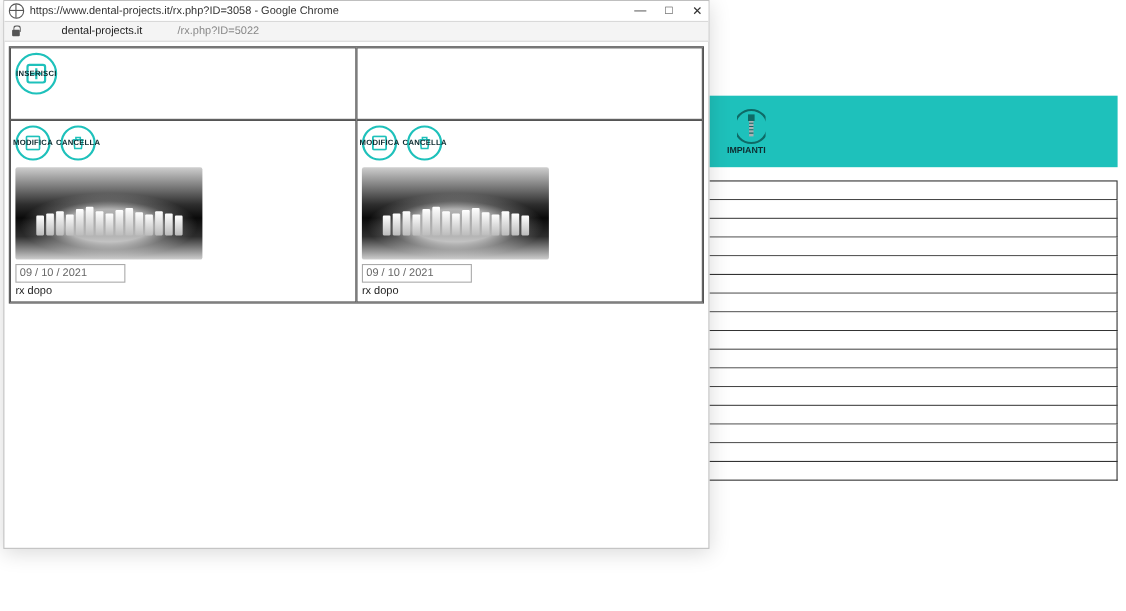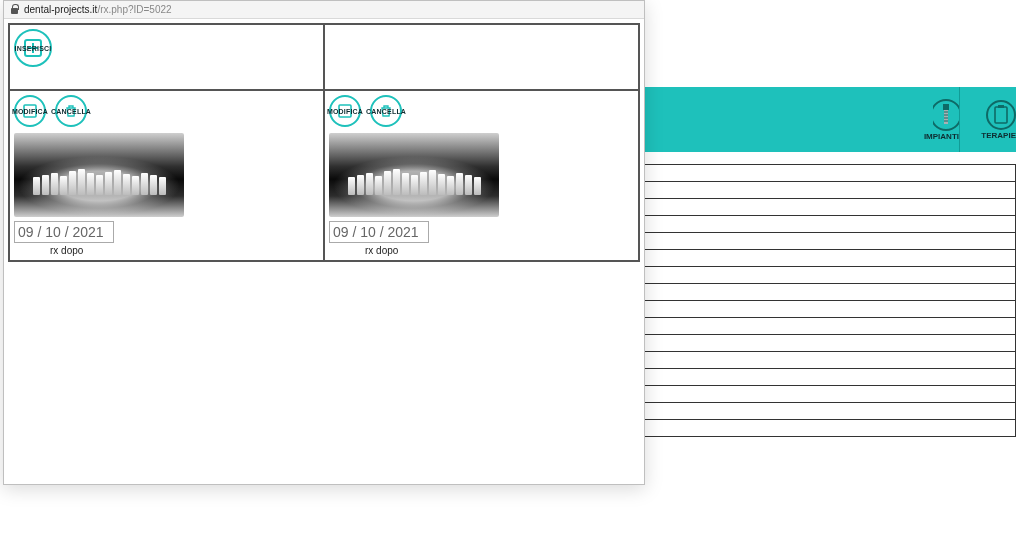--- a/index.html
+++ b/index.html
@@ -15,63 +15,55 @@
   .data-rows .row:first-child{border-top:1px solid #333;}
   
   .popup{position:absolute;left:3px;top:0;width:640px;border:1px solid #bfbfbf;background:#fff;box-shadow:0 4px 18px rgba(0,0,0,.15);}
   .titlebar{height:18px;background:#fff;display:flex;align-items:center;padding:0 4px;border-bottom:1px solid #d9d9d9;}
   .titlebar .globe{width:12px;height:12px;border:1px solid #555;border-radius:50%;margin-right:5px;position:relative;}
   .titlebar .globe:before{content:"";position:absolute;left:5px;top:0;width:1px;height:100%;background:#555;}
   .titlebar .globe:after{content:"";position:absolute;top:5px;left:0;width:100%;height:1px;background:#555;}
   .titlebar .title{flex:1;font-size:10px;color:#333;}
   .titlebar .winbtns{display:flex;gap:14px;align-items:center;}
   .titlebar .winbtn{width:12px;height:12px;display:flex;align-items:center;justify-content:center;font-size:11px;color:#333;cursor:default;}
-  .addrbar{height:17px;background:#f4f4f4;display:flex;align-items:center;padding:0 6px;border-bottom:1px solid #d9d9d9;font-size:10px;color:#444;}
+  .addrbar{height:17px;background:#f4f4f4;display:flex;align-items:center;padding:0 6px;border-bottom:1px solid #d9d9d9;font-size:10px;color:#444;gap:32px;}
   .addrbar .lock{width:9px;height:11px;margin-right:5px;position:relative;}
   .addrbar .lock:before{content:"";position:absolute;left:1px;top:4px;width:7px;height:6px;background:#555;border-radius:1px;}
   .addrbar .lock:after{content:"";position:absolute;left:2px;top:0;width:5px;height:5px;border:1px solid #555;border-bottom:none;border-radius:3px 3px 0 0;}
   .addrbar .host{color:#222;}
   .addrbar .path{color:#888;}
   .page{padding:4px 4px 6px 4px;}
   .grid{display:grid;grid-template-columns:1fr 1fr;border:1px solid #555;}
   .cell{border:1px solid #555;padding:4px;position:relative;min-height:56px;}
   .topcell{height:56px;}
   .iconbtn{display:inline-flex;align-items:center;justify-content:center;width:34px;height:34px;border:2px solid #1ec1bb;border-radius:50%;color:#1ec1bb;font-weight:bold;font-size:8px;position:relative;vertical-align:top;margin-right:6px;}
   .iconbtn.small{width:28px;height:28px;font-size:7px;}
   .iconbtn svg{pointer-events:none;}
   .iconbtn .overtext{position:absolute;font-weight:bold;font-size:7px;color:#0e2c30;letter-spacing:.2px;}
   .xray{position:relative;width:170px;height:84px;margin-top:6px;background:linear-gradient(#cfcfcf,#2f2f2f 40%,#0a0a0a 55%,#2d2d2d 75%,#cfcfcf);border-radius:2px;overflow:hidden;}
   .xray .arc{position:absolute;left:-10px;right:-10px;top:18px;height:70px;border-radius:100px/50px;background:radial-gradient(ellipse at center,rgba(255,255,255,.65) 0 30%,rgba(255,255,255,.2) 45%,transparent 60%);}
   .xray .teeth{position:absolute;left:10px;right:10px;top:36px;height:26px;display:flex;gap:2px;align-items:flex-end;justify-content:center;}
   .xray .teeth span{width:7px;background:linear-gradient(#fff,#bcbcbc);border-radius:1px;}
-  .datefield{margin-top:4px;width:92px;border:1px solid #aaa;font-size:14px;color:#666;padding:2px 3px;background:#fff;}
-  .caption{font-size:10px;color:#222;margin-top:2px;margin-left:36px;}
+  .datefield{margin-top:4px;width:92px;border:1px solid #aaa;font-size:10px;color:#666;padding:2px 3px;background:#fff;}
+  .caption{font-size:10px;color:#222;margin-top:2px;}
   .bigviewer{height:216px;}
 </style>
 </head>
 <body>
 <div class="stage">
 
 <div class="under-nav">
   <div class="item">
     <svg width="26" height="34" viewBox="0 0 26 34">
       <circle cx="13" cy="17" r="15" fill="none" stroke="#0e6a66" stroke-width="2"></circle>
       <rect x="10" y="6" width="6" height="6" fill="#0e6a66"></rect>
       <rect x="11" y="12" width="4" height="14" fill="#aab0b3"></rect>
       <path d="M11 14h4M11 17h4M11 20h4M11 23h4" stroke="#0e6a66" stroke-width="1"></path>
     </svg>
     <span class="lbl">IMPIANTI</span>
-  </div>
-  <div class="item">
-    <svg width="30" height="32" viewBox="0 0 30 32">
-      <circle cx="15" cy="16" r="14" fill="none" stroke="#0e6a66" stroke-width="2"></circle>
-      <rect x="9" y="8" width="12" height="16" rx="1" fill="none" stroke="#0e6a66" stroke-width="1.6"></rect>
-      <rect x="12" y="6" width="6" height="3" fill="#0e6a66"></rect>
-    </svg>
-    <span class="lbl">TERAPIE</span>
   </div>
 </div>
 
 <div class="data-rows" id="data-rows">
       <div class="row"></div>
       <div class="row"></div>
       <div class="row"></div>
       <div class="row"></div>
       <div class="row"></div>
       <div class="row"></div>
@@ -81,20 +73,29 @@
       <div class="row"></div>
       <div class="row"></div>
       <div class="row"></div>
       <div class="row"></div>
       <div class="row"></div>
       <div class="row"></div>
       <div class="row"></div>
     </div>
 
 <div class="popup">
+  <div class="titlebar">
+    <span class="globe"></span>
+    <span class="title">https://www.dental-projects.it/rx.php?ID=3058 - Google Chrome</span>
+    <div class="winbtns">
+      <span class="winbtn">—</span>
+      <span class="winbtn">□</span>
+      <span class="winbtn">✕</span>
+    </div>
+  </div>
   <div class="addrbar">
     <span class="lock"></span>
     <span class="host">dental-projects.it</span>
         <span class="path">/rx.php?ID=5022</span>
   </div>
   <div class="page">
     <div class="grid">
 
       <div class="cell topcell">
         <span class="iconbtn">

